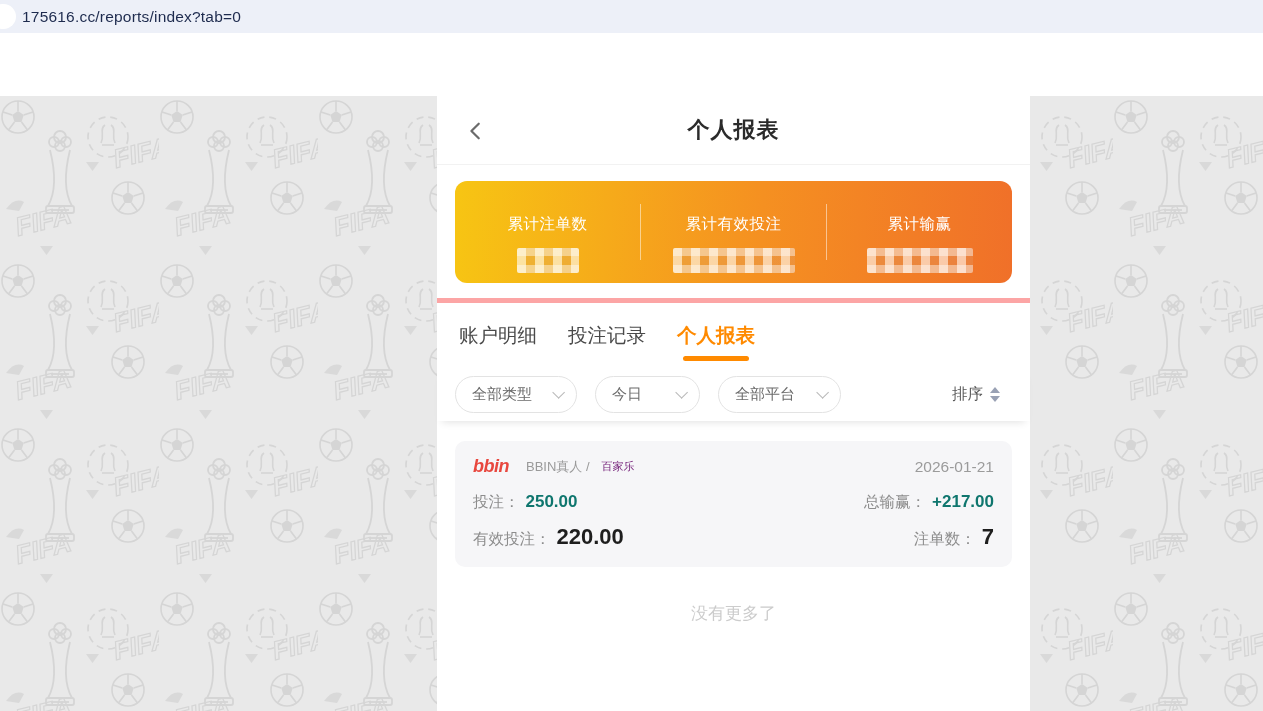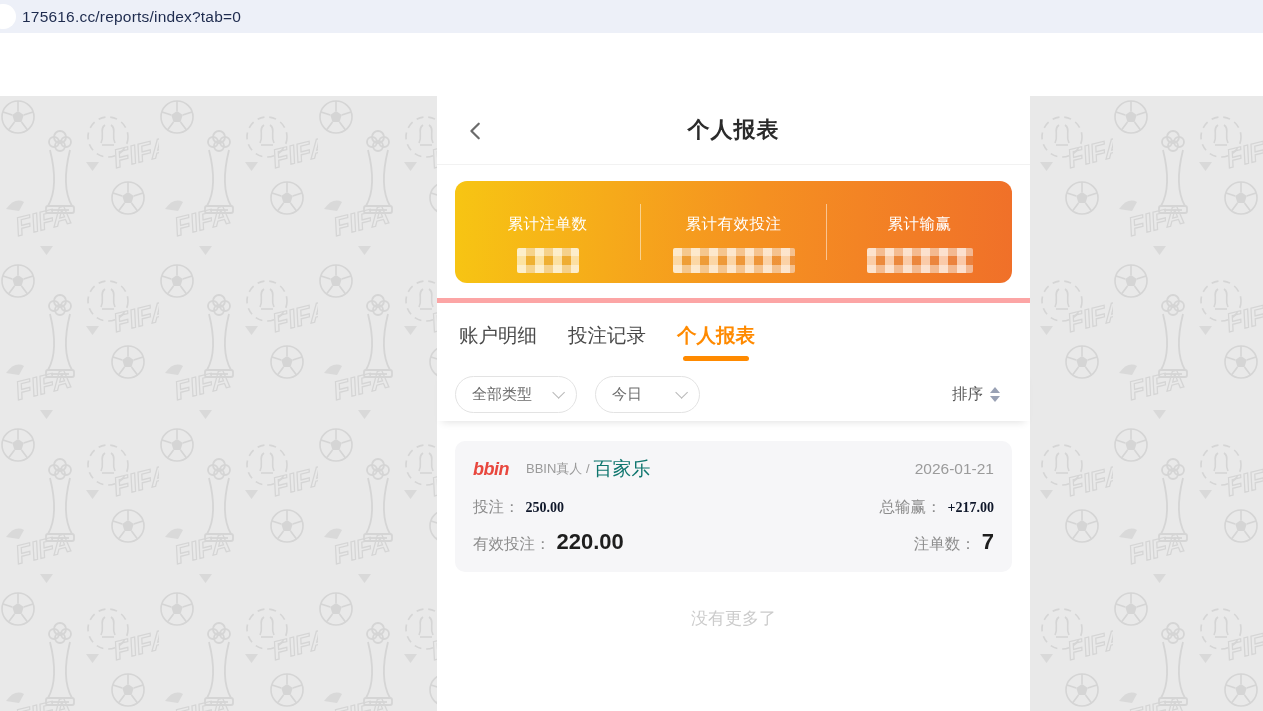--- a/index.html
+++ b/index.html
@@ -67,26 +67,26 @@
   .tri-down { width:0; height:0; border-left:5px solid transparent; border-right:5px solid transparent;
               border-top:6px solid #99a1b4; }
 
   
   .record-card { margin:20px 18px 0; background:#f6f6f8; border-radius:10px; padding:15px 18px 17px; }
   .rec-row { display:flex; align-items:center; }
   .rec-row.r2 { margin-top:15px; } .rec-row.r3 { margin-top:11px; }
   .provider-logo { font-size:18px; font-weight:700; font-style:italic; color:#e8473e;
                    letter-spacing:-.5px; margin-right:17px; }
   .provider-name { font-size:13px; color:#9a9a9a; }
-  .game-name { font-size:19px; color:#0f766e; margin-left:4px; }
+  .game-name { font-size:11px; color:#701a75; margin-left:12px; }
   .rec-date { margin-left:auto; font-size:15.5px; color:#9b9b9b; }
   .kv { display:flex; align-items:baseline; gap:6px; }
   .kv.right { margin-left:auto; }
   .k { font-size:15.5px; color:#8d8d8d; }
-  .v-green { font-size:14px; color:#0f172a; font-weight:600;font-family:Liberation Serif, serif; }
+  .v-green { font-size:17px; color:#0f766e; font-weight:600; }
   .v-dark { font-size:22px; color:#1e1e1e; font-weight:700; }
 
   .no-more { text-align:center; margin-top:35px; font-size:17px; color:#cccccc; }
 </style>
 </head>
 <body>
 
 <div class="urlbar">
   <div class="notch"></div>
   <span class="url">175616.cc/reports/index?tab=0</span>
@@ -174,20 +174,24 @@
 
   <div class="filter-row">
     <div class="pill w2">
       <span>全部类型</span>
       <span class="chev"></span>
     </div>
     <div class="pill w1">
       <span>今日</span>
       <span class="chev"></span>
     </div>
+    <div class="pill w3">
+      <span>全部平台</span>
+      <span class="chev"></span>
+    </div>
     <div class="sort-ctl">
       <span>排序</span>
       <span class="sort-icon">
         <span class="tri-up"></span>
           <span class="tri-down"></span>
       </span>
     </div>
   </div>
 
   <div class="record-card">

